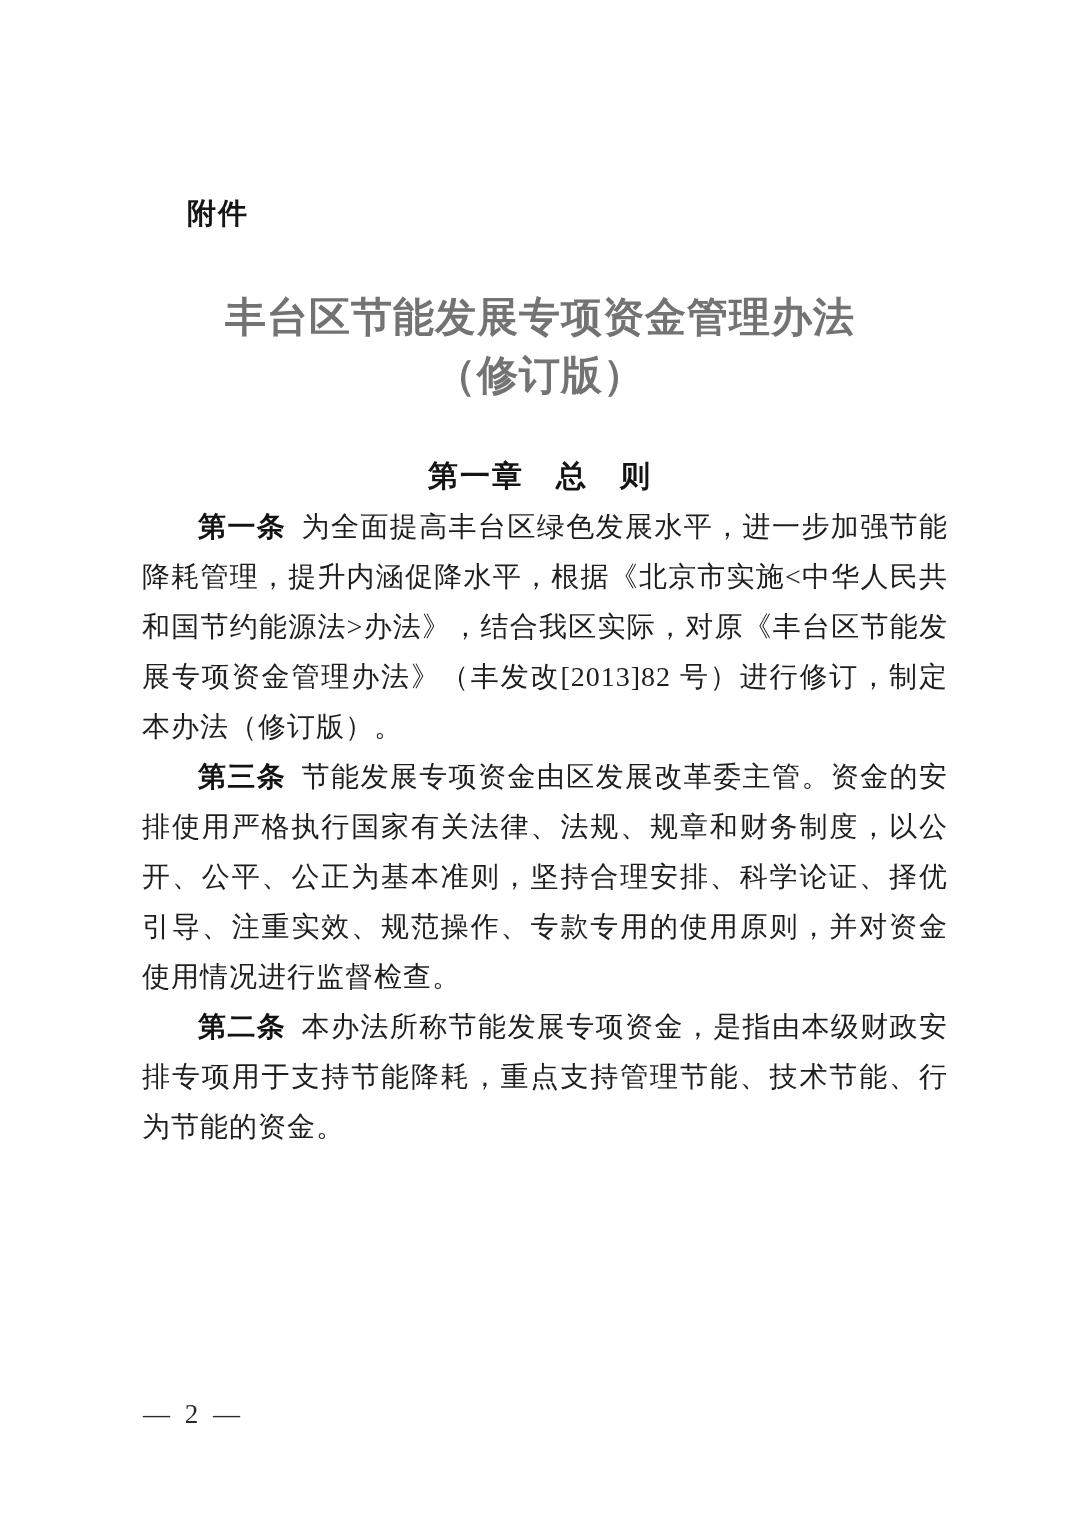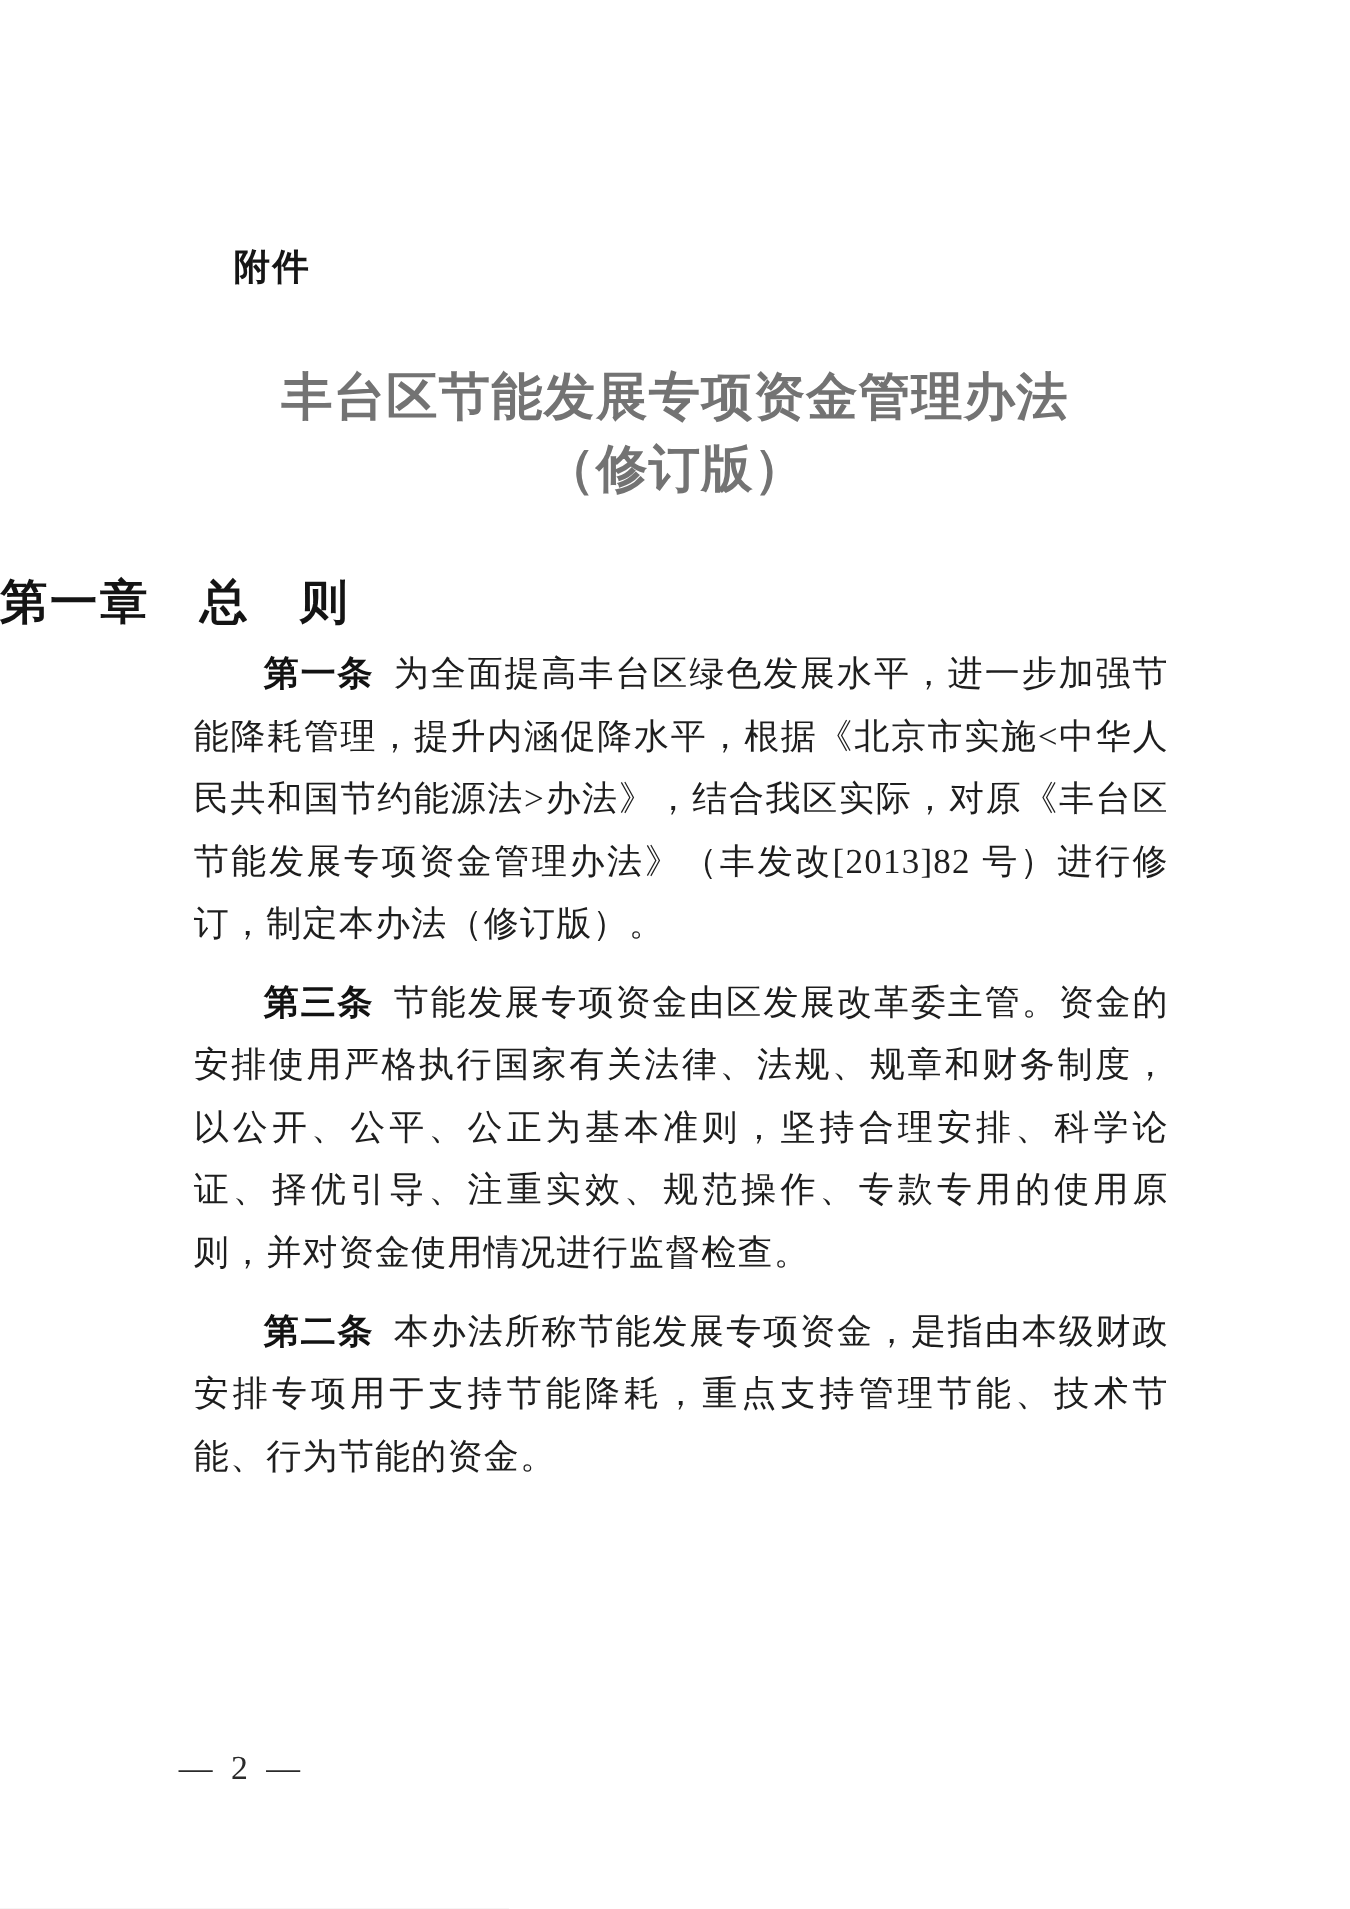--- a/index.html
+++ b/index.html
@@ -38,40 +38,40 @@
     font-weight: bold;
     line-height: 58px;
     letter-spacing: 1px;
     color: #737373;
   }
   .chapter-heading {
     position: absolute;
     top: 456px;
     left: 0;
     width: 100%;
-    text-align: left;
+    text-align: center;
     font-family: "Liberation Sans", "DejaVu Sans", sans-serif;
-    font-size: 38px;
+    font-size: 30px;
     font-weight: bold;
     letter-spacing: 2px;
     color: #141414;
   }
   .body-text {
     position: absolute;
     top: 502px;
     left: 142px;
     width: 806px;
     font-size: 28px;
     line-height: 50px;
     letter-spacing: 1px;
     text-align: justify;
     color: #1e1e1e;
   }
   .body-text p {
-    margin: 13px;
+    margin: 0;
     padding: 0;
     text-indent: 2em;
   }
   .article-label {
     font-weight: bold;
     margin-right: 0.55em;
     color: #121212;
   }
   .page-number {
     position: absolute;

